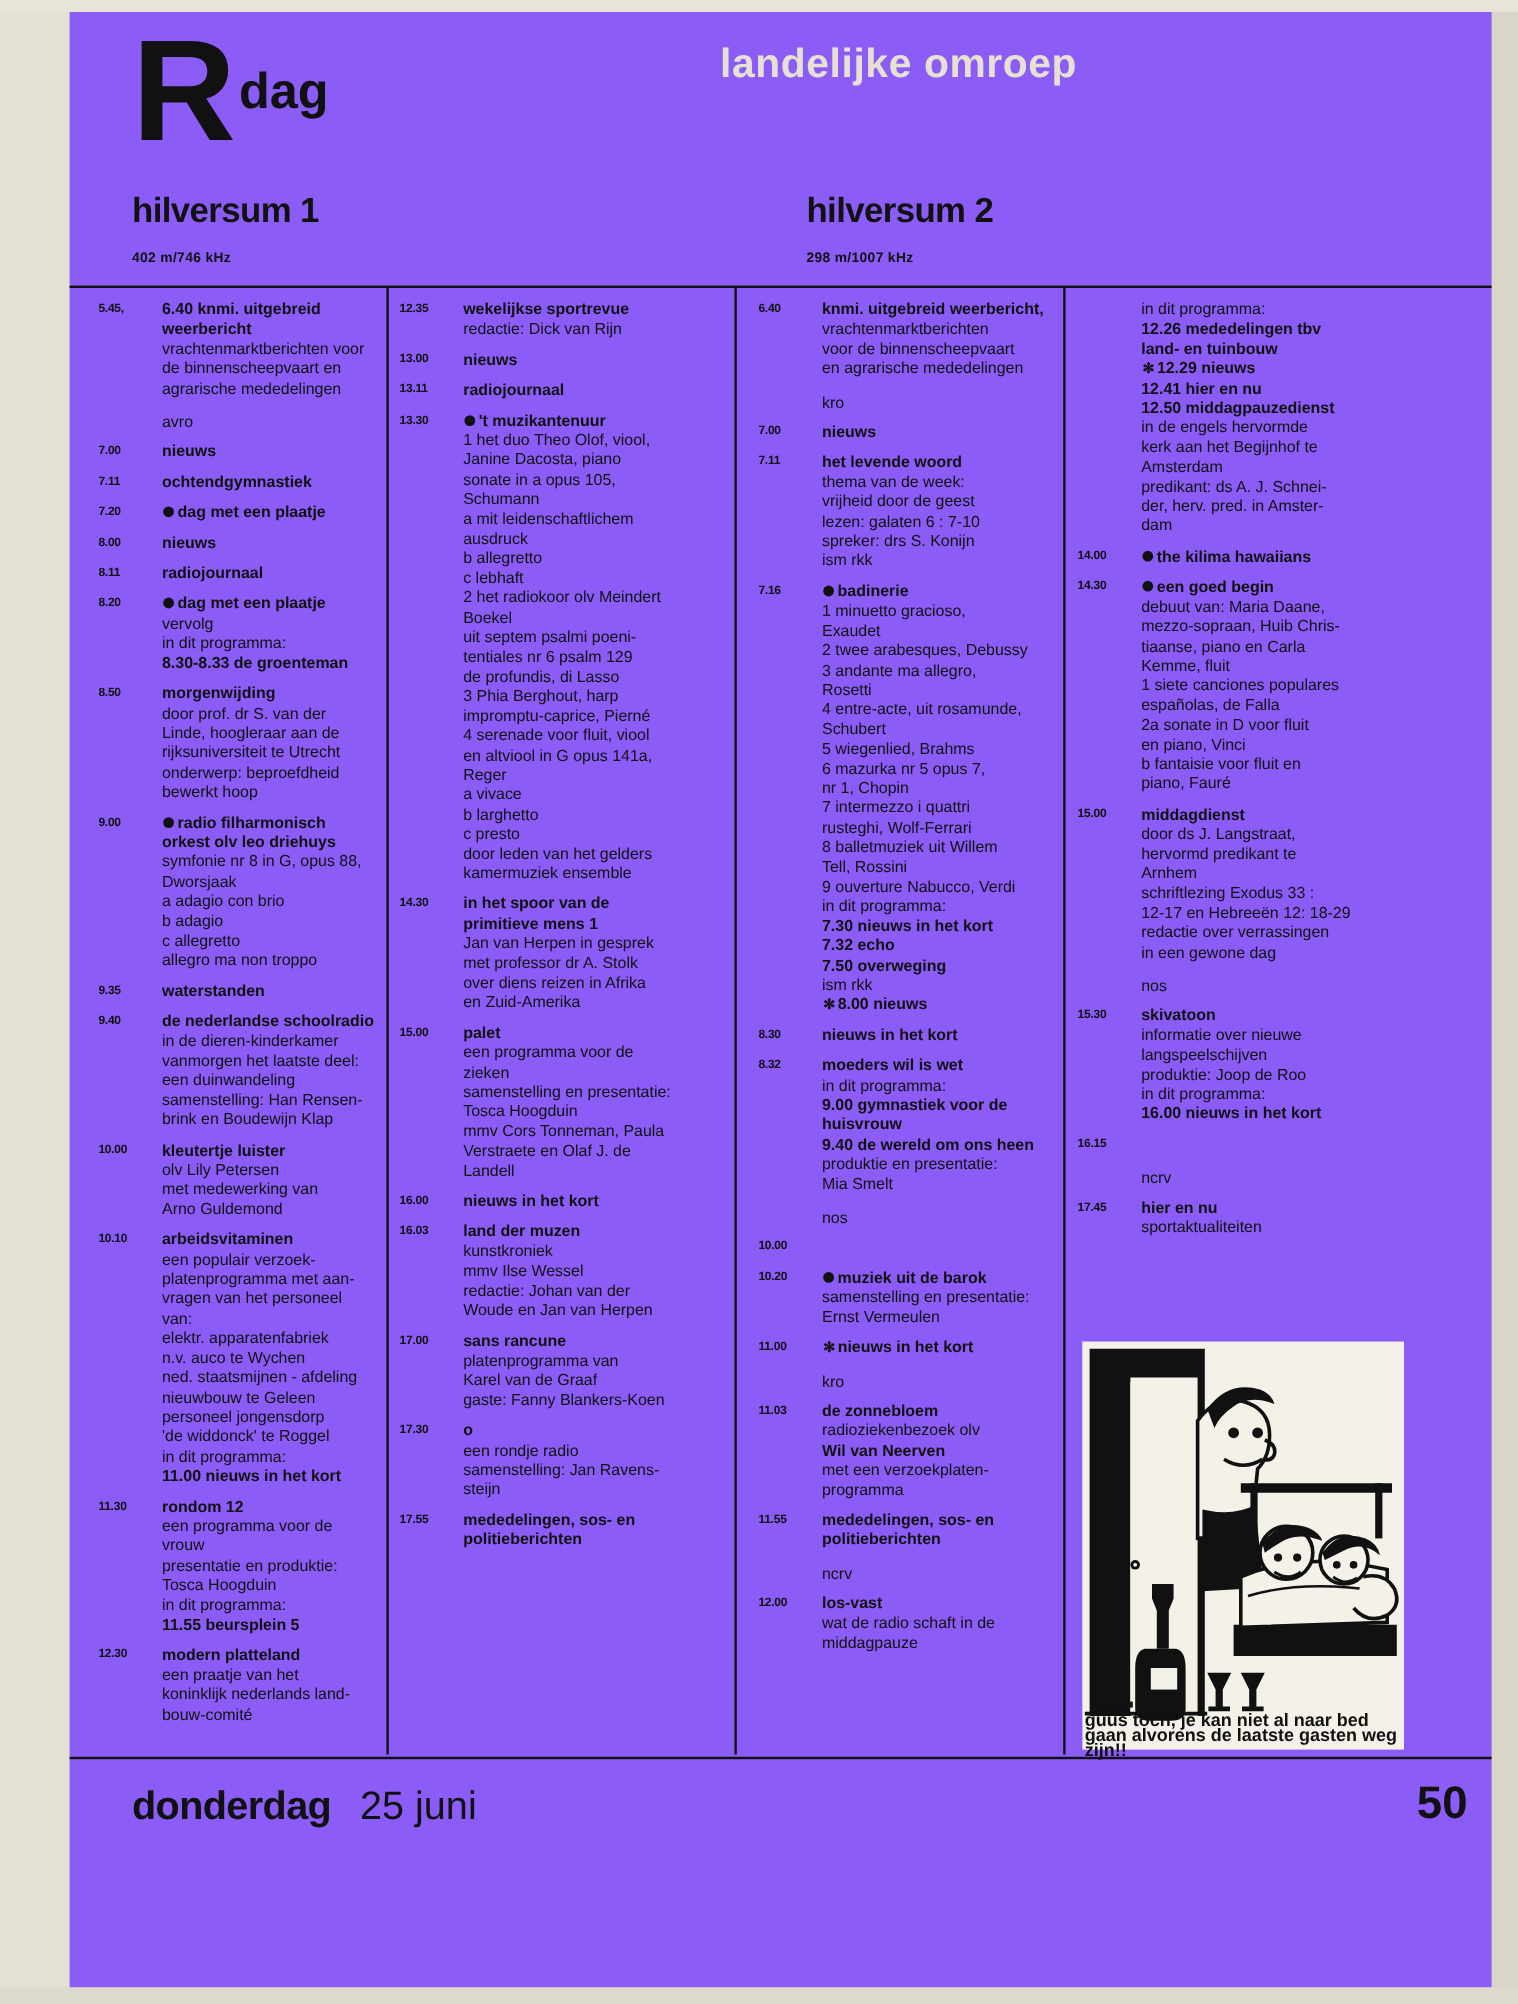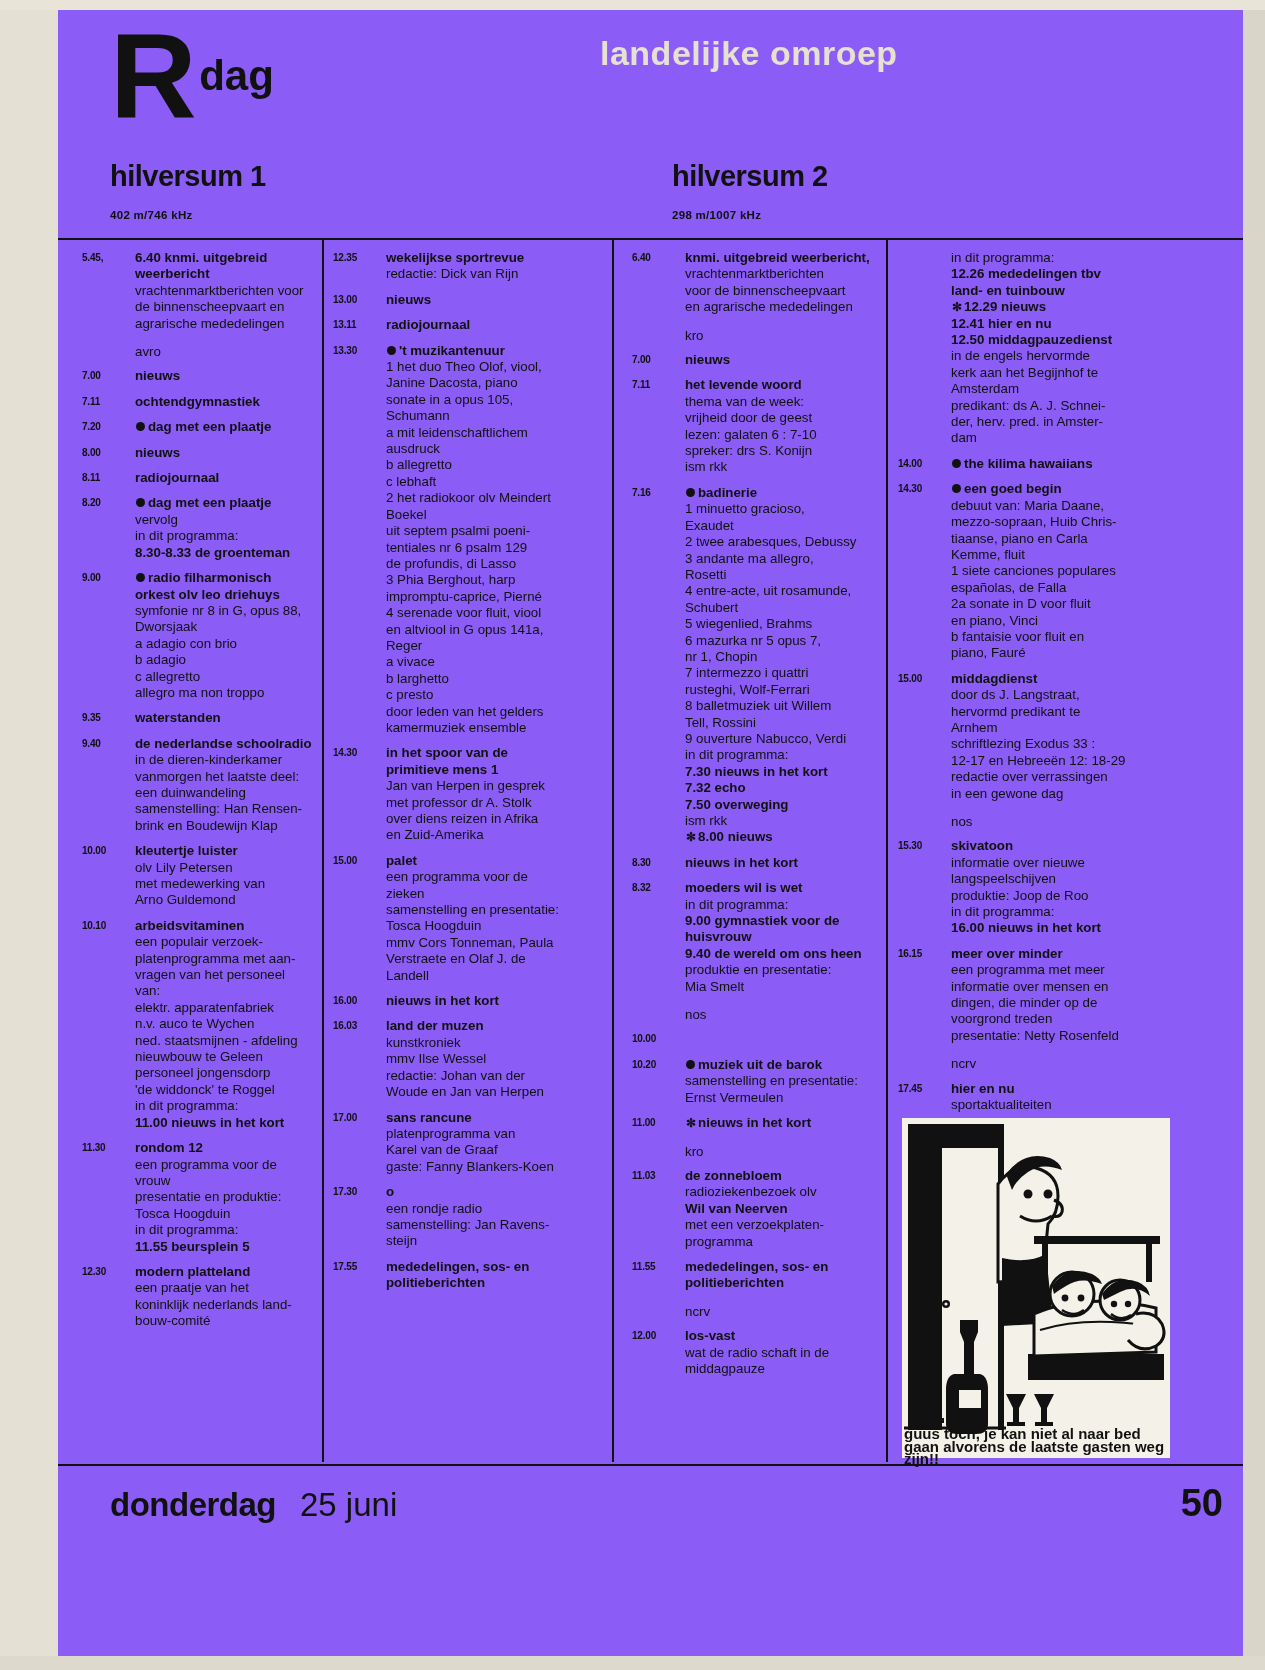--- a/index.html
+++ b/index.html
@@ -203,20 +203,31 @@
           <div class="b">radiojournaal</div>
         </div>
       </div>
       <div class="item">
         <div class="time">8.20</div>
         <div class="body">
           <div class="b"><span class="dot"></span>dag met een plaatje</div>
           <div class="n">vervolg</div>
           <div class="n">in dit programma:</div>
           <div class="b">8.30-8.33 de groenteman</div>
+        </div>
+      </div>
+      <div class="item">
+        <div class="time">8.50</div>
+        <div class="body">
+          <div class="b">morgenwijding</div>
+          <div class="n">door prof. dr S. van der</div>
+          <div class="n">Linde, hoogleraar aan de</div>
+          <div class="n">rijksuniversiteit te Utrecht</div>
+          <div class="n">onderwerp: beproefdheid</div>
+          <div class="n">bewerkt hoop</div>
         </div>
       </div>
       <div class="item">
         <div class="time">9.00</div>
         <div class="body">
           <div class="b"><span class="dot"></span>radio filharmonisch</div>
           <div class="b">orkest olv leo driehuys</div>
           <div class="n">symfonie nr 8 in G, opus 88,</div>
           <div class="n">Dworsjaak</div>
           <div class="n">a adagio con brio</div>
@@ -585,28 +596,20 @@
           <div class="b">skivatoon</div>
           <div class="n">informatie over nieuwe</div>
           <div class="n">langspeelschijven</div>
           <div class="n">produktie: Joop de Roo</div>
           <div class="n">in dit programma:</div>
           <div class="b">16.00 nieuws in het kort</div>
         </div>
       </div>
       <div class="item">
         <div class="time">16.15</div>
-        <div class="body">
-          <div class="b">meer over minder</div>
-          <div class="n">een programma met meer</div>
-          <div class="n">informatie over mensen en</div>
-          <div class="n">dingen, die minder op de</div>
-          <div class="n">voorgrond treden</div>
-          <div class="n">presentatie: Netty Rosenfeld</div>
-        </div>
       </div>
       <div class="netlabel noind">ncrv</div>
       <div class="item">
         <div class="time">17.45</div>
         <div class="body">
           <div class="b">hier en nu</div>
           <div class="n">sportaktualiteiten</div>
         </div>
       </div>
     </div>

